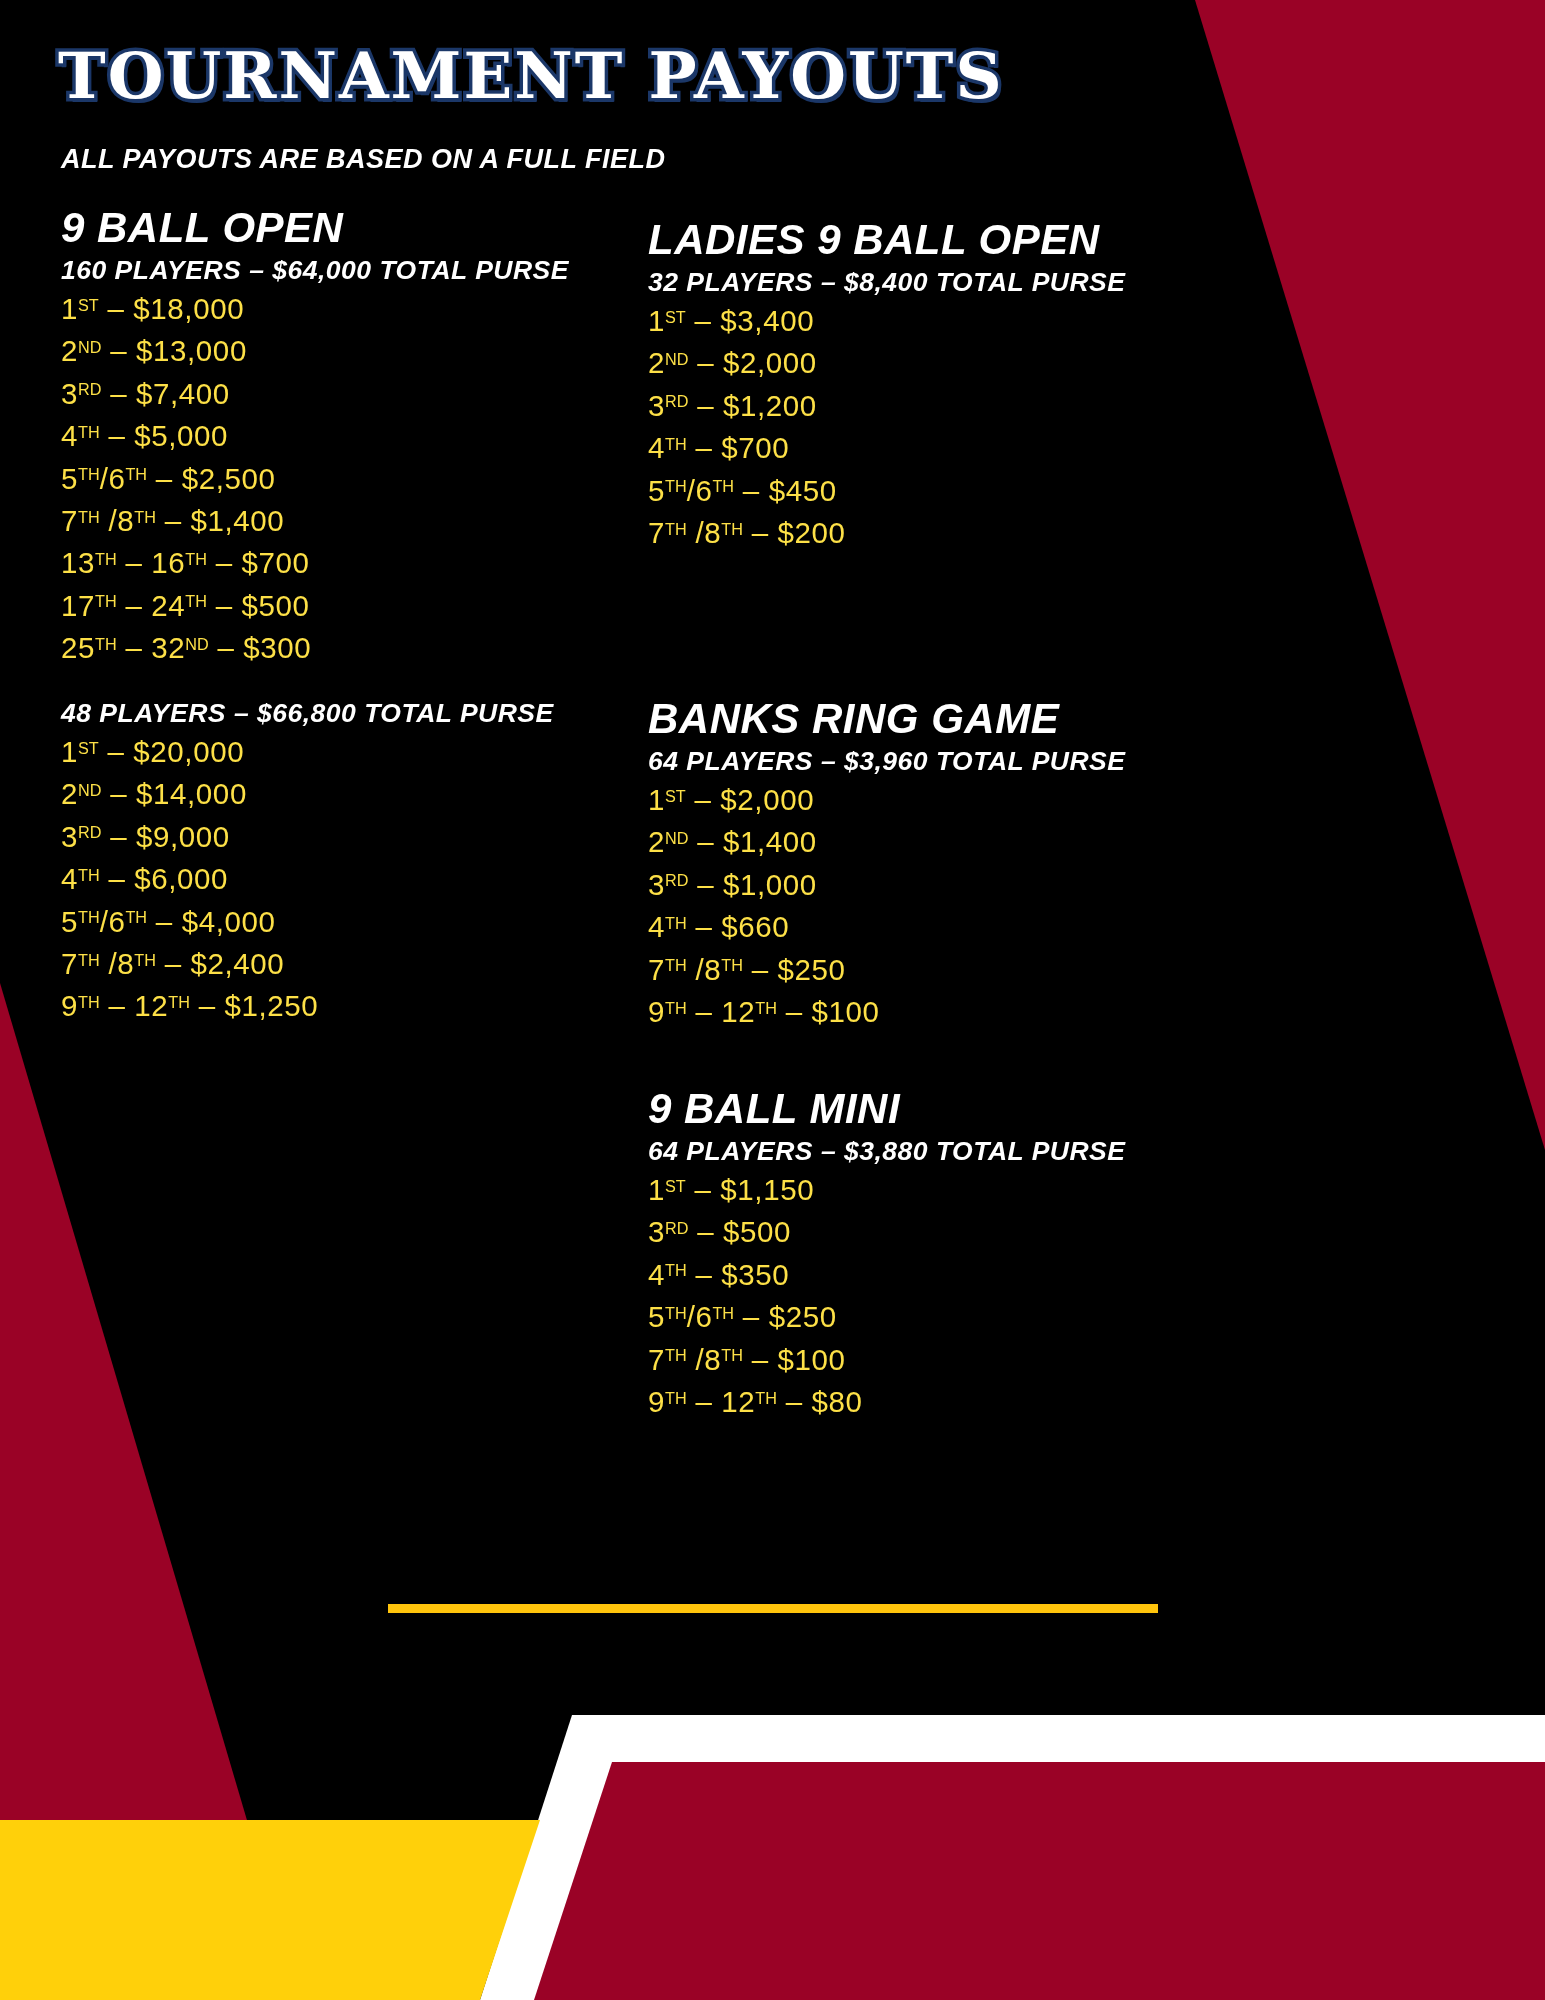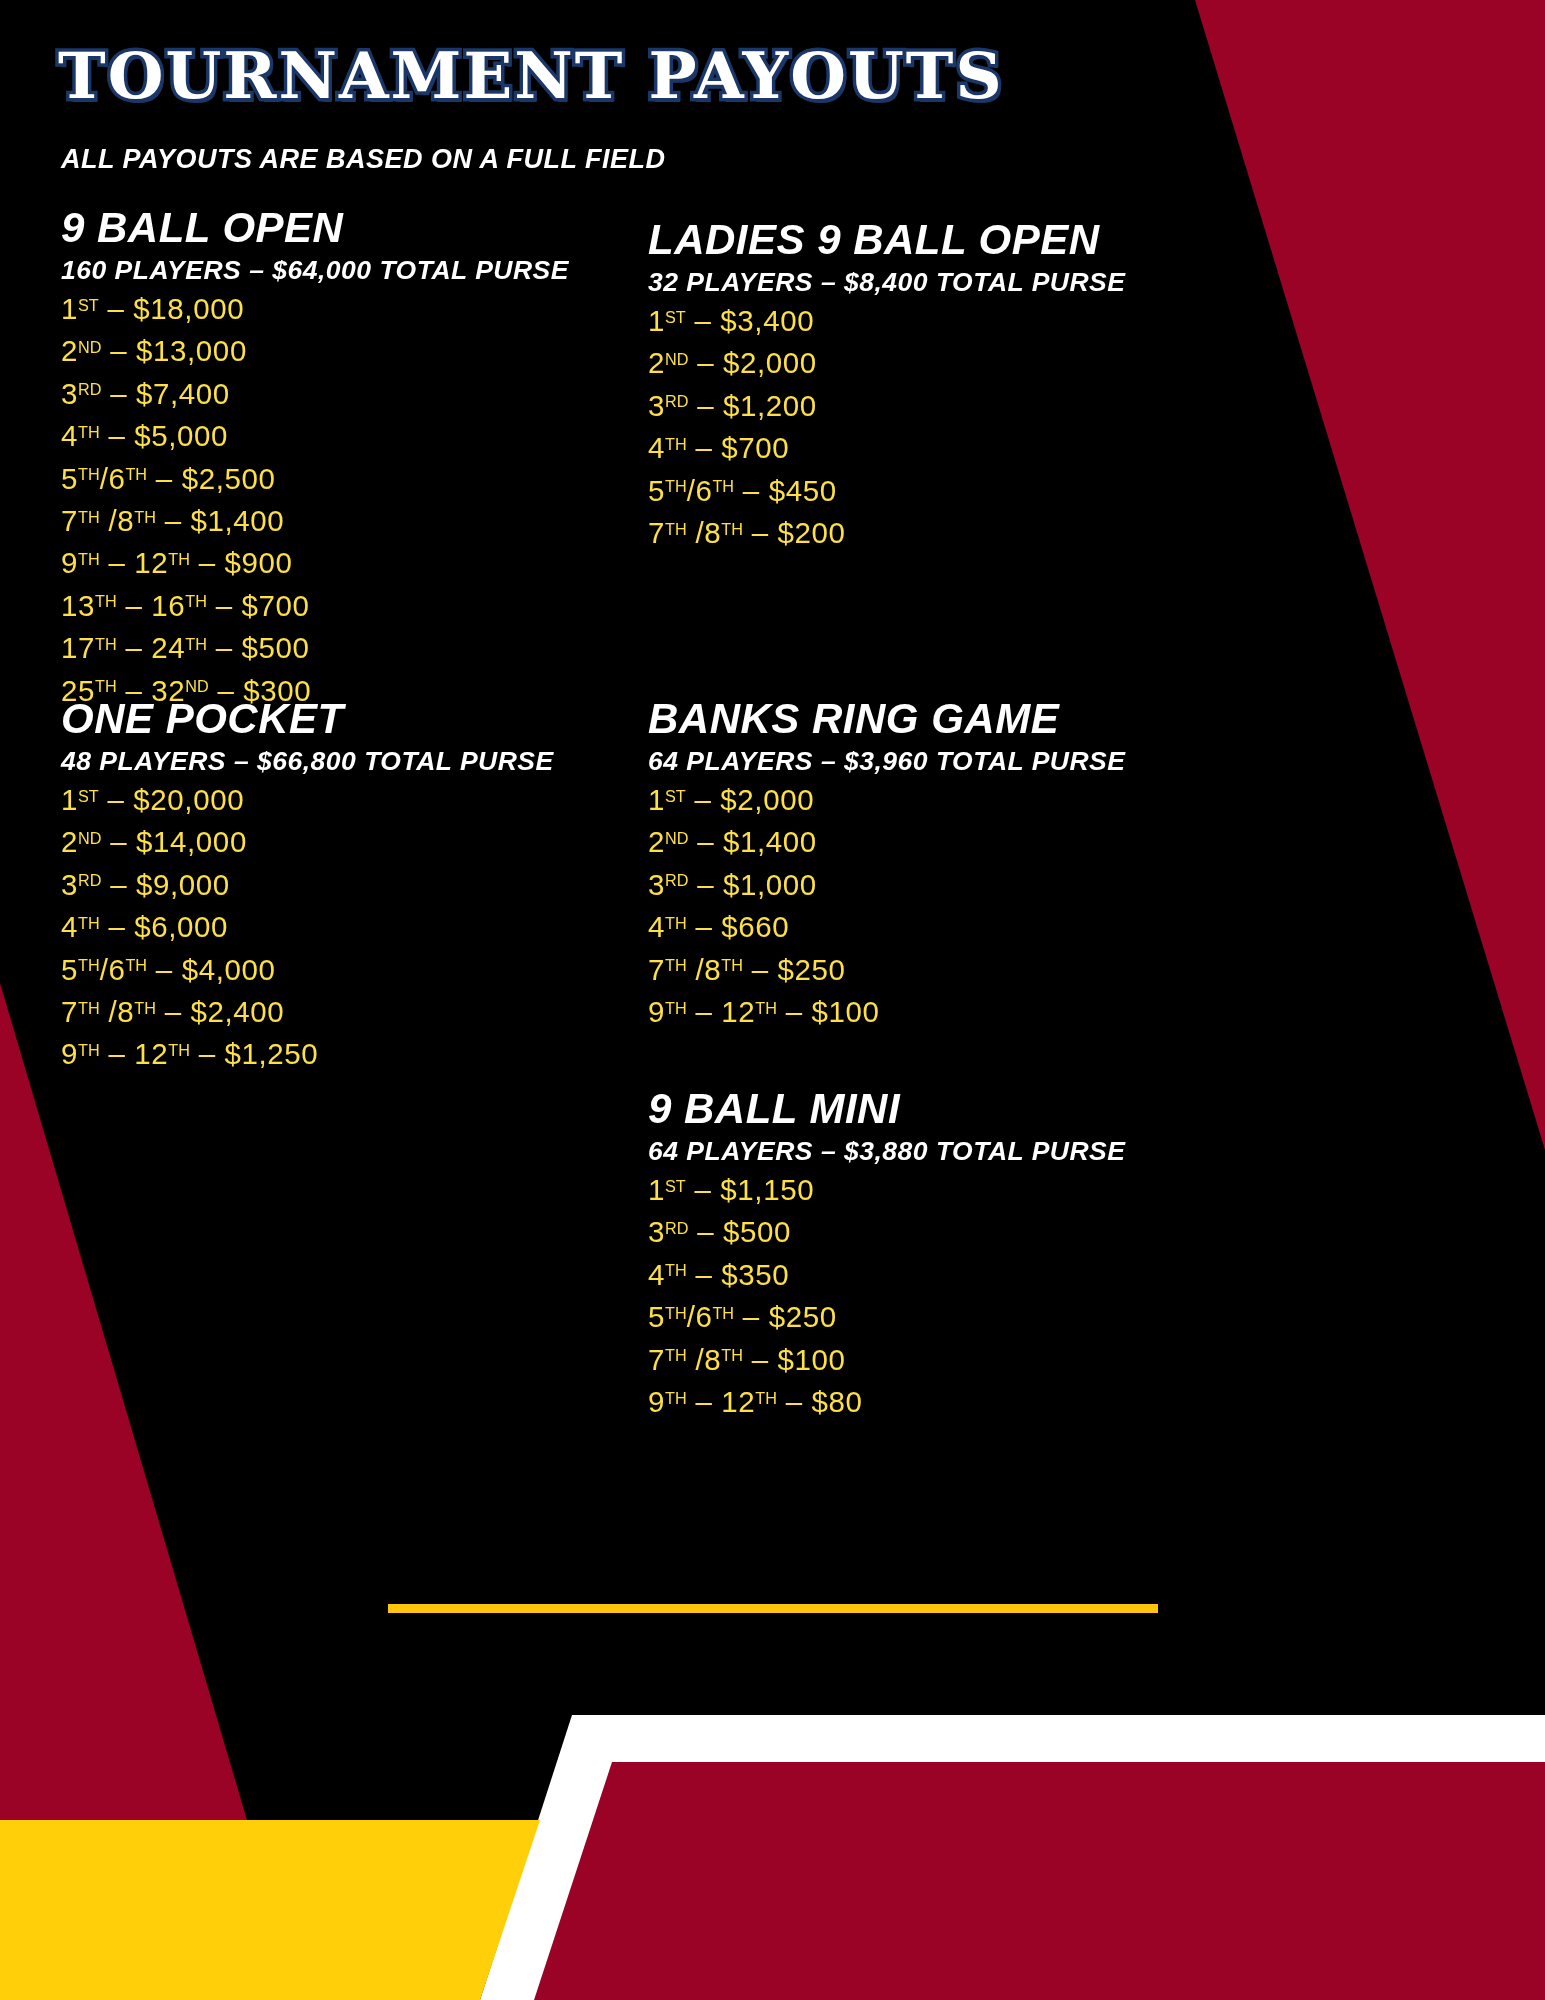--- a/index.html
+++ b/index.html
@@ -109,40 +109,38 @@
   <div class="section sec0">
       <div class="sec-title">9 BALL OPEN</div>
       <div class="sec-purse">160 PLAYERS – $64,000 TOTAL PURSE</div>
       <ul class="payouts">
         <li>1<span class="ord">ST</span> – $18,000</li>
         <li>2<span class="ord">ND</span> – $13,000</li>
         <li>3<span class="ord">RD</span> – $7,400</li>
         <li>4<span class="ord">TH</span> – $5,000</li>
         <li>5<span class="ord">TH</span>/6<span class="ord">TH</span> – $2,500</li>
         <li>7<span class="ord">TH</span> /8<span class="ord">TH</span> – $1,400</li>
-        <li>9<span class="ord">TH</span> – 12<span class="ord">TH</span> – $900</li>
         <li>13<span class="ord">TH</span> – 16<span class="ord">TH</span> – $700</li>
         <li>17<span class="ord">TH</span> – 24<span class="ord">TH</span> – $500</li>
         <li>25<span class="ord">TH</span> – 32<span class="ord">ND</span> – $300</li>
       </ul>
     </div>
   <div class="section sec1">
       <div class="sec-title">LADIES 9 BALL OPEN</div>
       <div class="sec-purse">32 PLAYERS – $8,400 TOTAL PURSE</div>
       <ul class="payouts">
         <li>1<span class="ord">ST</span> – $3,400</li>
         <li>2<span class="ord">ND</span> – $2,000</li>
         <li>3<span class="ord">RD</span> – $1,200</li>
         <li>4<span class="ord">TH</span> – $700</li>
         <li>5<span class="ord">TH</span>/6<span class="ord">TH</span> – $450</li>
         <li>7<span class="ord">TH</span> /8<span class="ord">TH</span> – $200</li>
       </ul>
     </div>
   <div class="section sec2">
-      <div class="sec-title">ONE POCKET</div>
       <div class="sec-purse">48 PLAYERS – $66,800 TOTAL PURSE</div>
       <ul class="payouts">
         <li>1<span class="ord">ST</span> – $20,000</li>
         <li>2<span class="ord">ND</span> – $14,000</li>
         <li>3<span class="ord">RD</span> – $9,000</li>
         <li>4<span class="ord">TH</span> – $6,000</li>
         <li>5<span class="ord">TH</span>/6<span class="ord">TH</span> – $4,000</li>
         <li>7<span class="ord">TH</span> /8<span class="ord">TH</span> – $2,400</li>
         <li>9<span class="ord">TH</span> – 12<span class="ord">TH</span> – $1,250</li>
       </ul>

